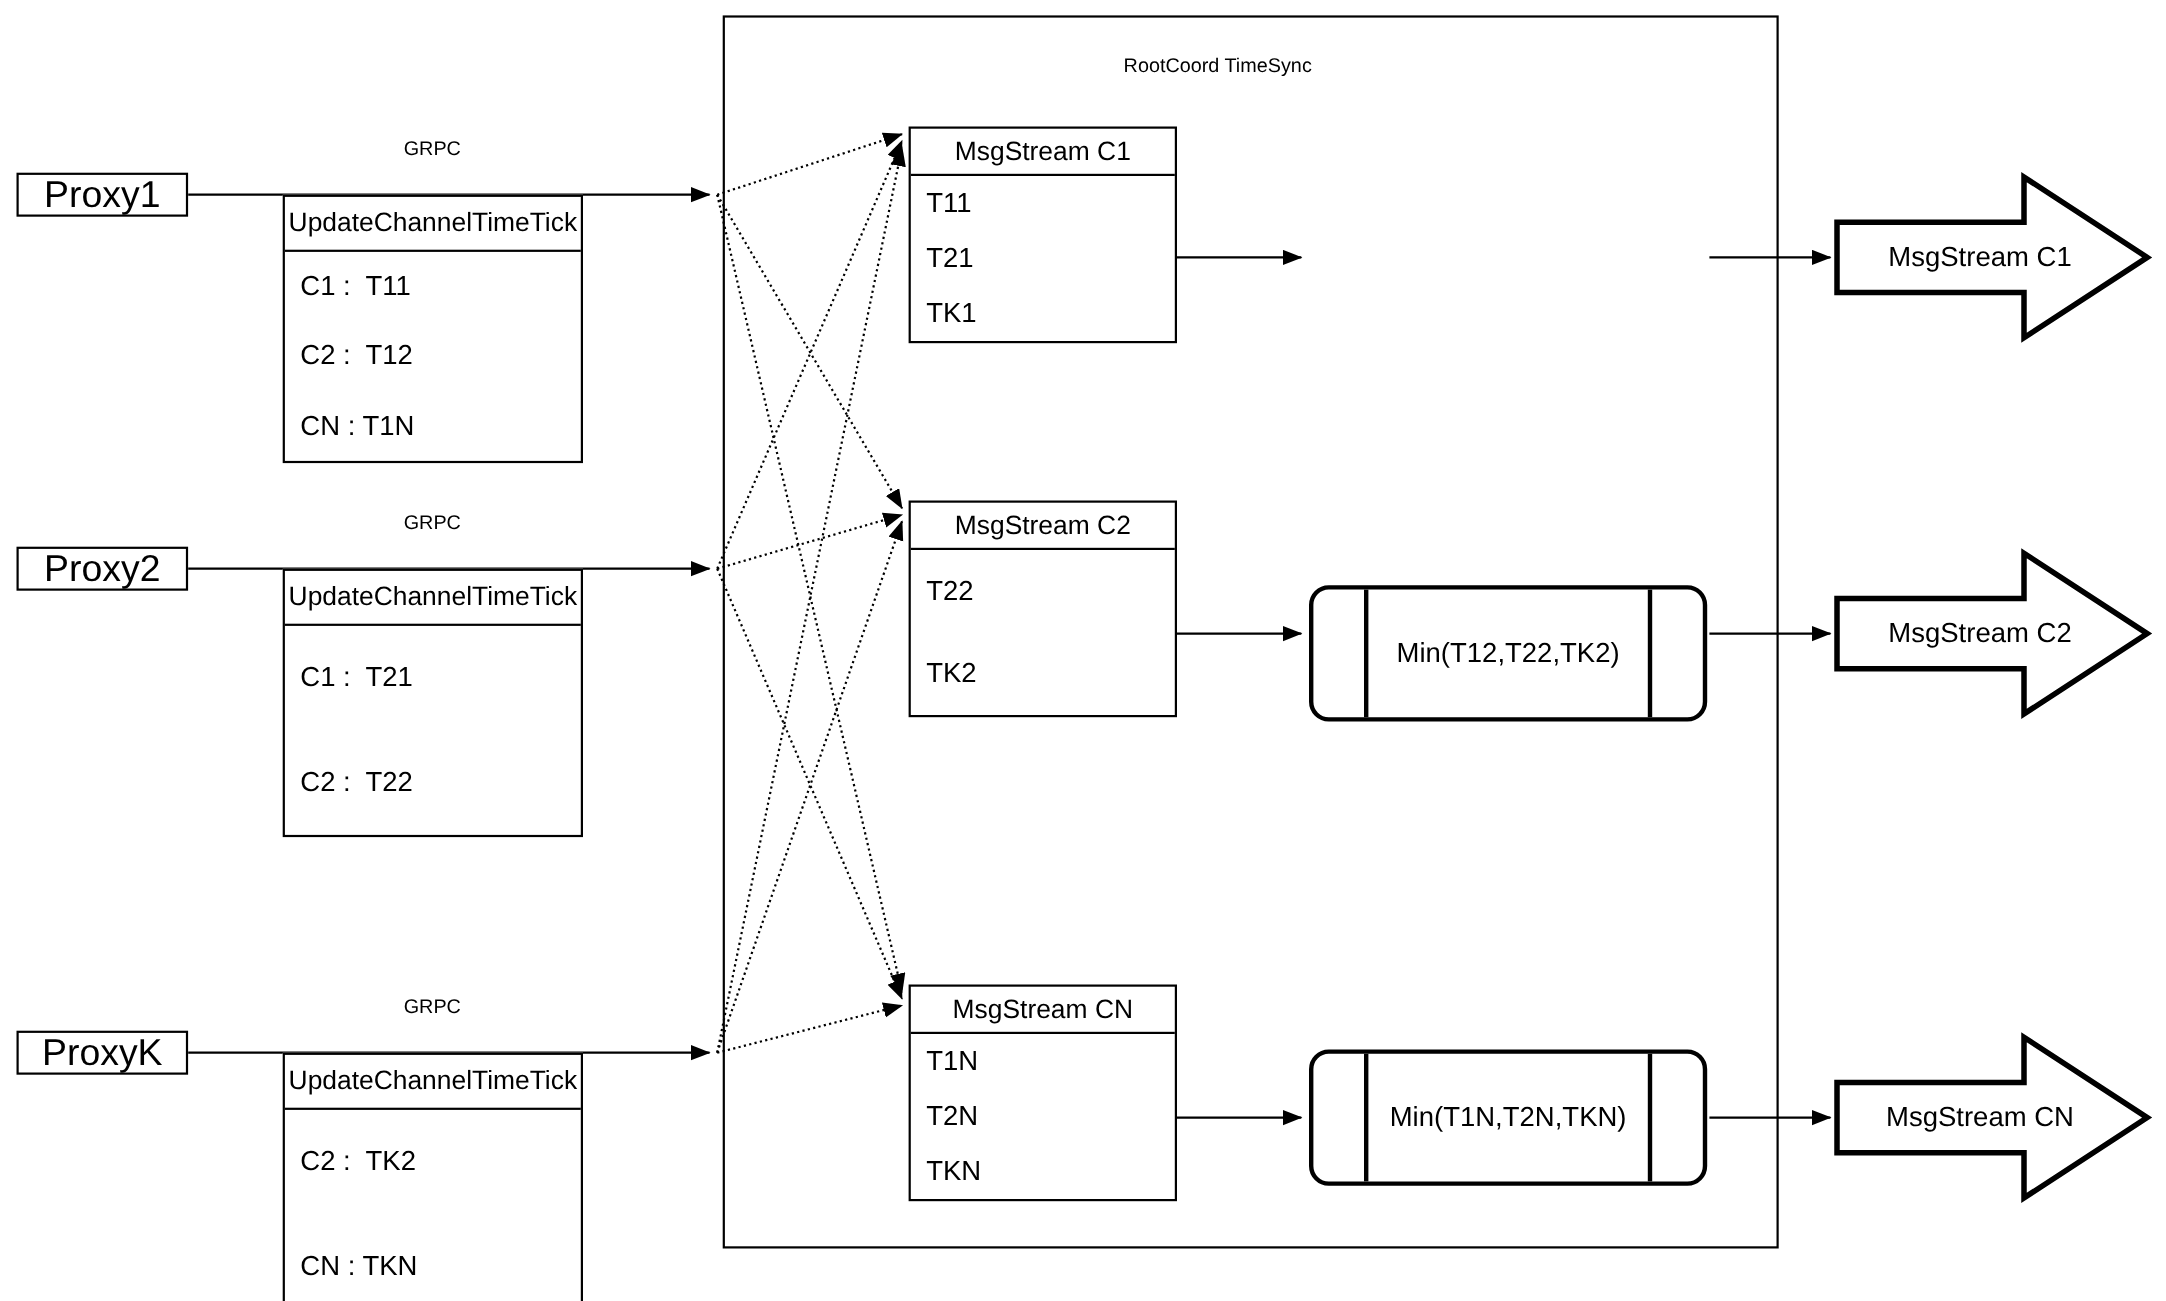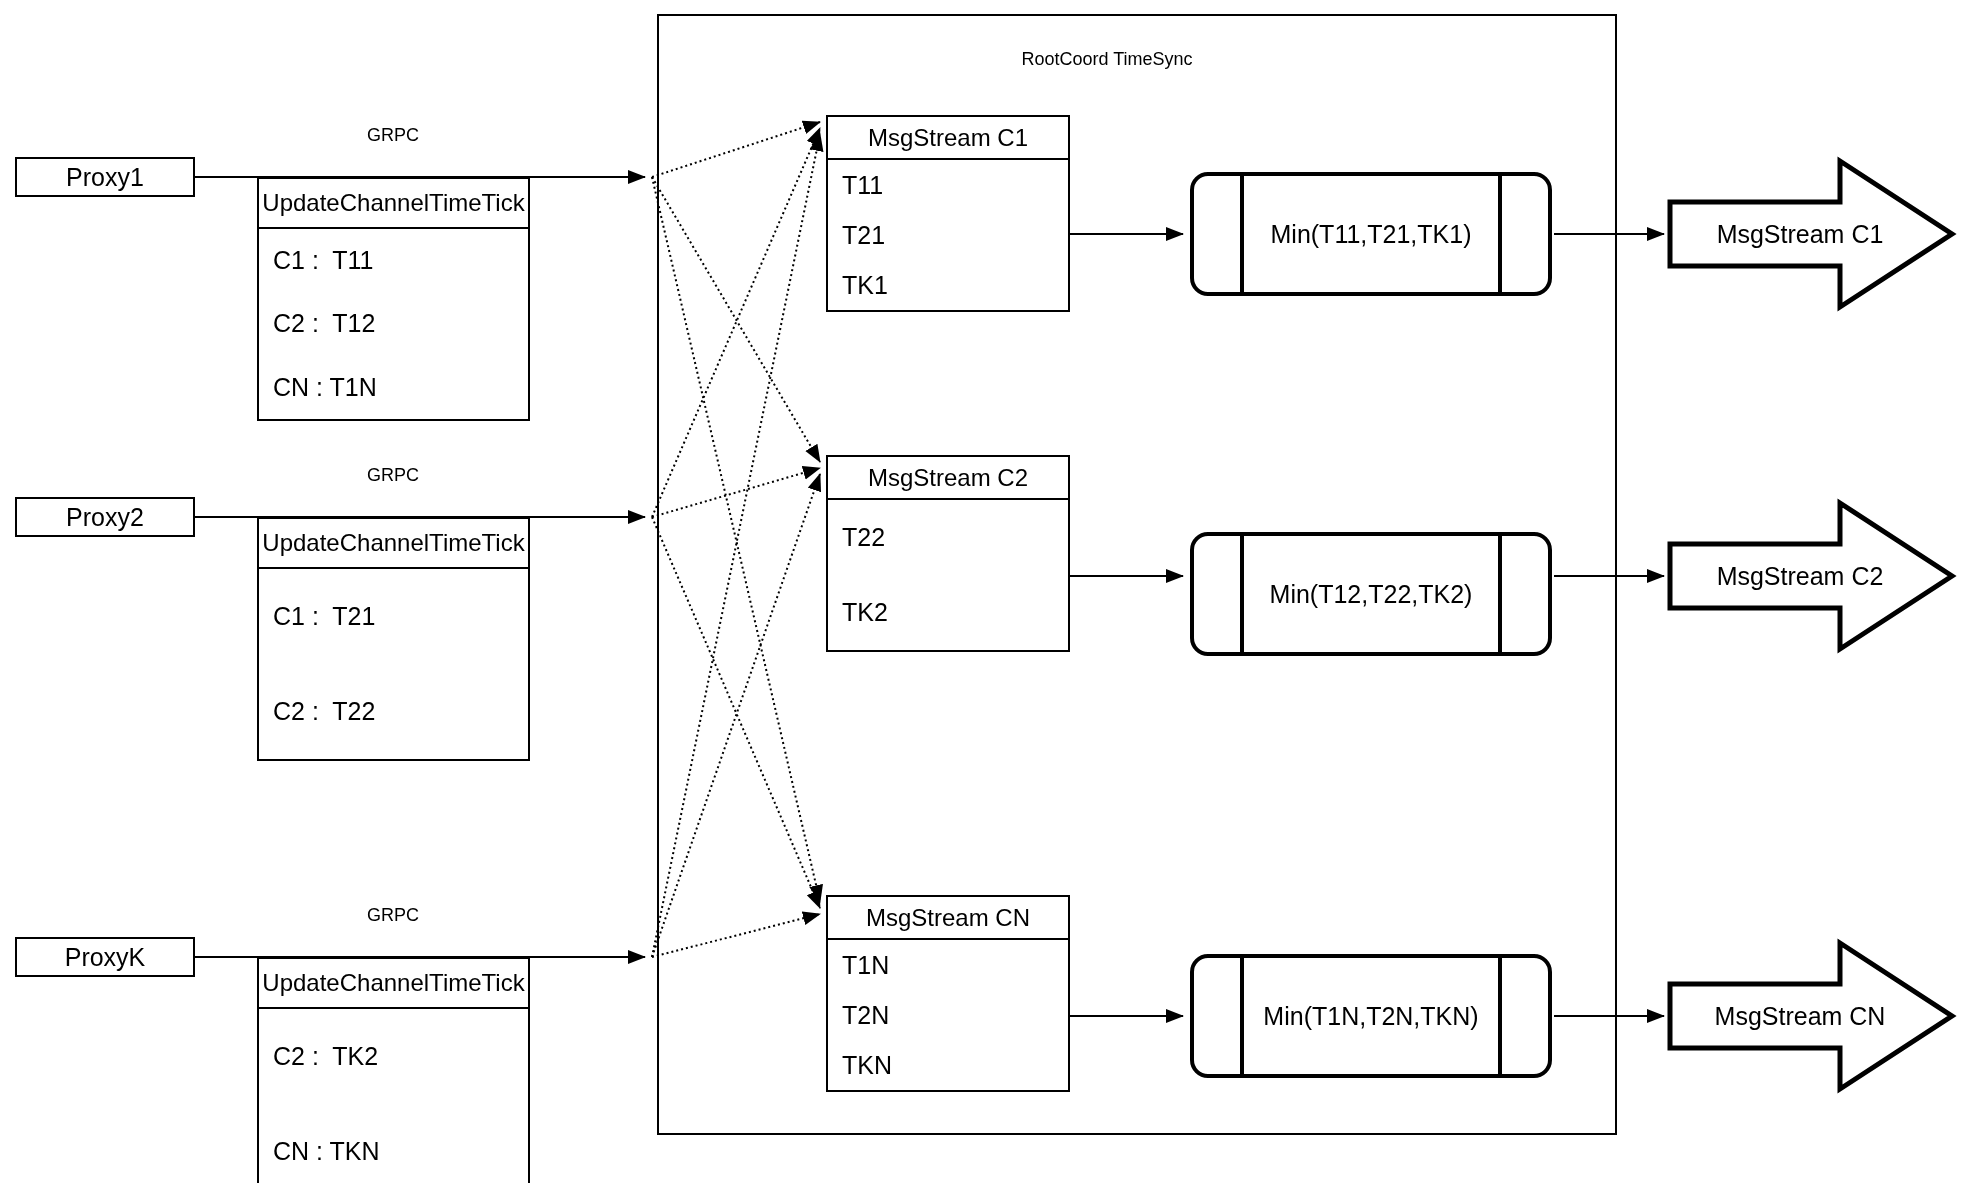--- a/index.html
+++ b/index.html
@@ -14,23 +14,23 @@
   svg.wires{position:absolute;left:0;top:0;z-index:1;}
   .bigbox{
     position:absolute;left:657px;top:14px;width:960px;height:1121px;
     border:2px solid #000;background:transparent;z-index:0;box-sizing:border-box;
   }
   .lbl{
     position:absolute;display:flex;align-items:center;justify-content:center;
     text-align:center;font-size:18px;z-index:2;white-space:pre;
   }
   .proxy{
-    position:absolute;left:15px;width:180px;height:40px;
+    position:absolute;left:15px;width:156px;height:40px;
     border:2px solid #000;background:#fff;z-index:2;box-sizing:border-box;
-    display:flex;align-items:center;justify-content:center;font-size:25px;
+    display:flex;align-items:center;justify-content:center;font-size:34px;
   }
   .tbl{
     position:absolute;border:2px solid #000;background:#fff;z-index:2;
     box-sizing:border-box;display:flex;flex-direction:column;
   }
   .upd{left:257px;width:273px;height:244px;}
   .ms{left:826px;width:244px;height:197px;}
   .tbl-header{
     border-bottom:2px solid #000;display:flex;align-items:center;justify-content:center;
     font-size:24px;flex:0 0 auto;box-sizing:border-box;
@@ -118,25 +118,20 @@
     <div class="tbl-row">CN : T1N</div>
   </div>
 
   <div class="tbl ms" style="top:115px">
     <div class="tbl-header">MsgStream C1</div>
     <div class="tbl-row">T11</div>
     <div class="tbl-row">T21</div>
     <div class="tbl-row">TK1</div>
   </div>
 
-  <div class="capsule" style="top:172px">
-    <div class="cap-div l"></div>
-    <div class="cap-div r"></div>
-    <span>Min(T11,T21,TK1)</span>
-  </div>
 
   <div class="lbl out-lbl" style="top:219px">MsgStream C1</div>
 
   <div class="proxy" style="top:497px">
     <span>Proxy2</span>
   </div>
   <div class="lbl grpc" style="top:460px">GRPC</div>
 
   <div class="tbl upd" style="top:517px">
     <div class="tbl-header">UpdateChannelTimeTick</div>

